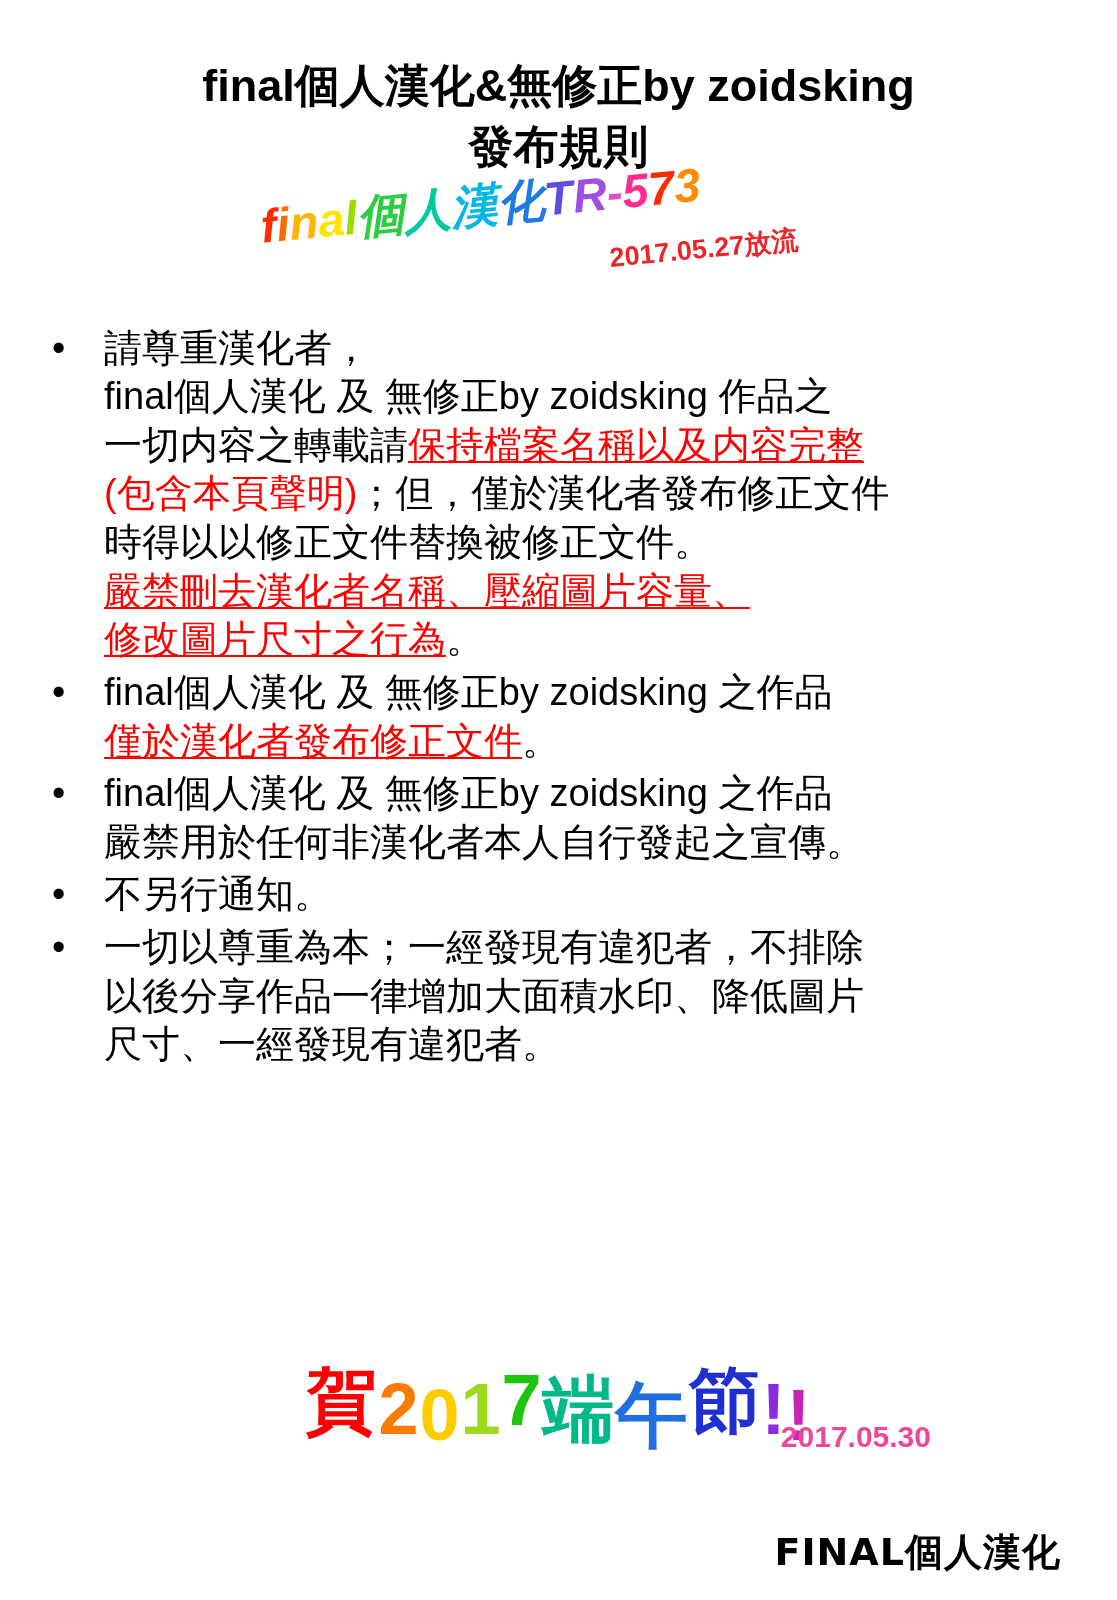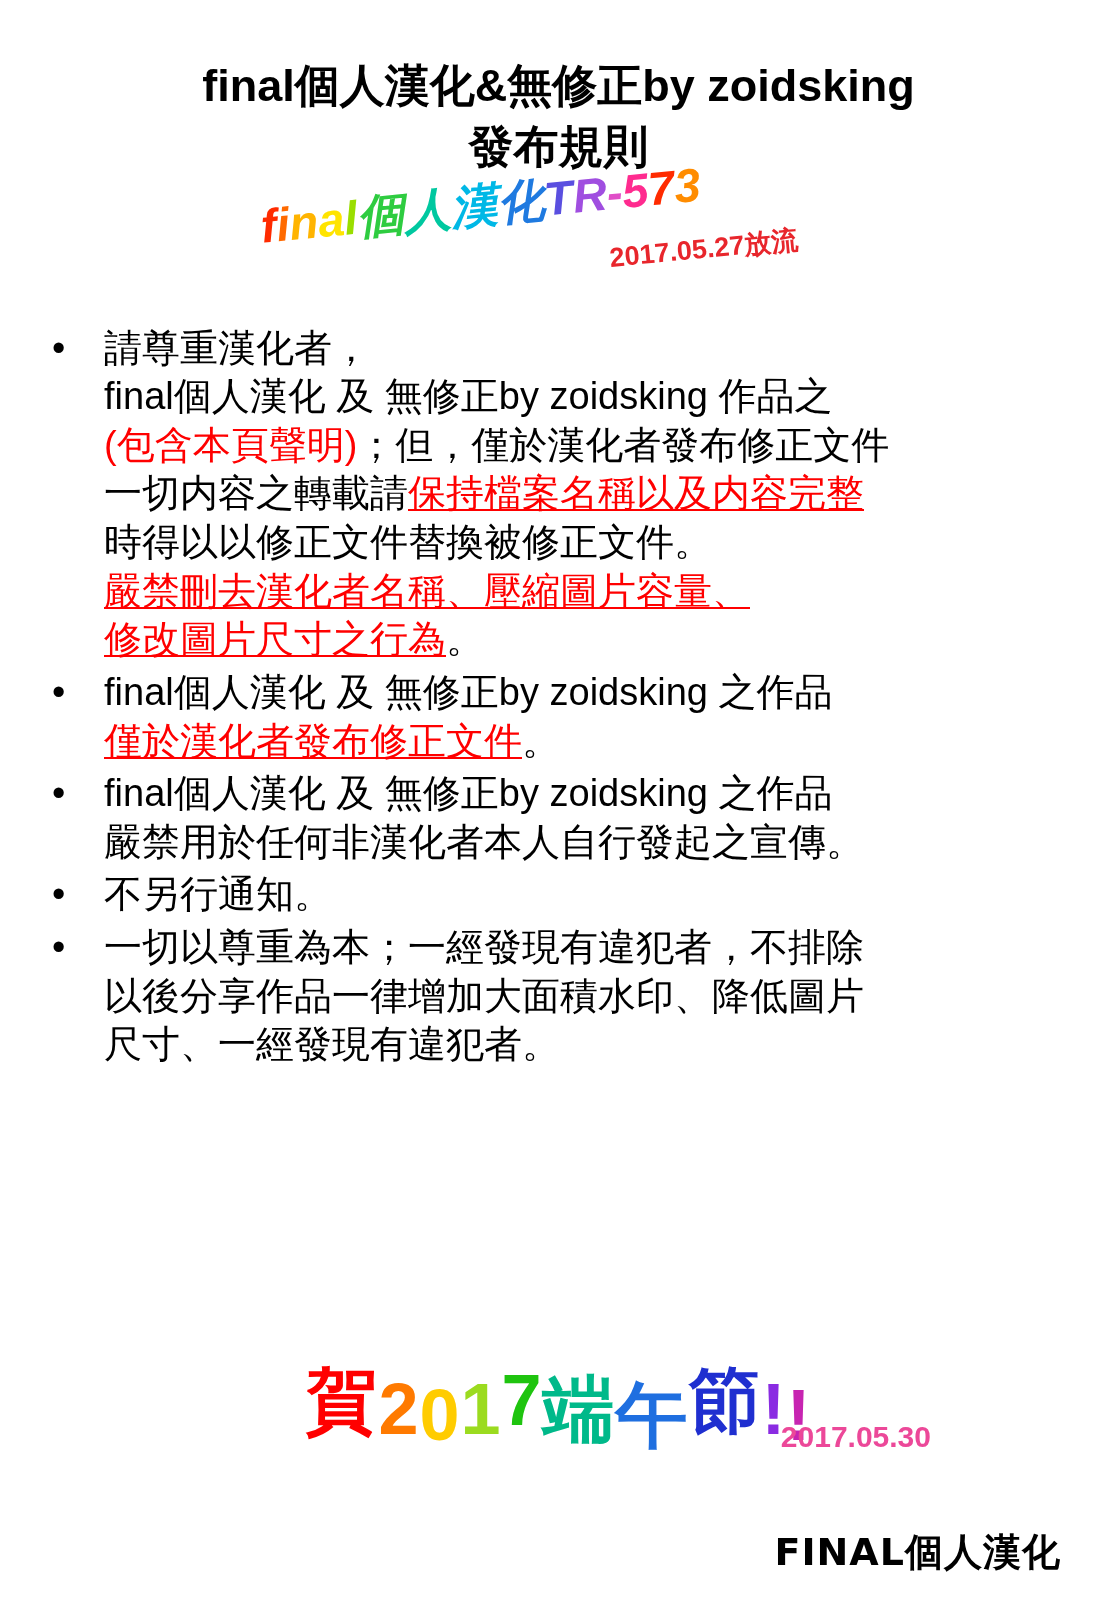--- a/index.html
+++ b/index.html
@@ -145,22 +145,22 @@
   <div class="rainbow-sig" id="rainbow-sig"><span style="color: rgb(255, 43, 0);">f</span><span style="color: rgb(255, 106, 0);">i</span><span style="color: rgb(255, 180, 0);">n</span><span style="color: rgb(255, 228, 0);">a</span><span style="color: rgb(154, 222, 0);">l</span><span style="color: rgb(46, 204, 64);">個</span><span style="color: rgb(0, 200, 160);">人</span><span style="color: rgb(0, 184, 230);">漢</span><span style="color: rgb(31, 122, 224);">化</span><span style="color: rgb(90, 79, 224);">T</span><span style="color: rgb(160, 78, 224);">R</span><span style="color: rgb(224, 78, 200);">-</span><span style="color: rgb(255, 43, 143);">5</span><span style="color: rgb(255, 43, 0);">7</span><span style="color: rgb(255, 140, 0);">3</span></div>
   <div class="sig-date">2017.05.27放流</div>
 </div>
 
 <div class="rules" id="rules">
     <div class="rule-item">
       <div class="bullet">•</div>
       <div class="rule-body">
         <div class="rule-line"><span>請尊重漢化者，</span></div>
         <div class="rule-line"><span>final個人漢化 及 無修正by zoidsking 作品之</span></div>
+        <div class="rule-line"><span>一切内容之轉載請</span><span class="red-u">保持檔案名稱以及内容完整</span></div>
         <div class="rule-line"><span class="red">(包含本頁聲明)</span><span>；但，僅於漢化者發布修正文件</span></div>
-        <div class="rule-line"><span>一切内容之轉載請</span><span class="red-u">保持檔案名稱以及内容完整</span></div>
         <div class="rule-line"><span>時得以以修正文件替換被修正文件。</span></div>
         <div class="rule-line"><span class="red-u">嚴禁刪去漢化者名稱、壓縮圖片容量、</span></div>
         <div class="rule-line"><span class="red-u">修改圖片尺寸之行為</span><span>。</span></div>
       </div>
     </div>
     <div class="rule-item">
       <div class="bullet">•</div>
       <div class="rule-body">
         <div class="rule-line"><span>final個人漢化 及 無修正by zoidsking 之作品</span></div>
         <div class="rule-line"><span class="red-u">僅於漢化者發布修正文件</span><span>。</span></div>

